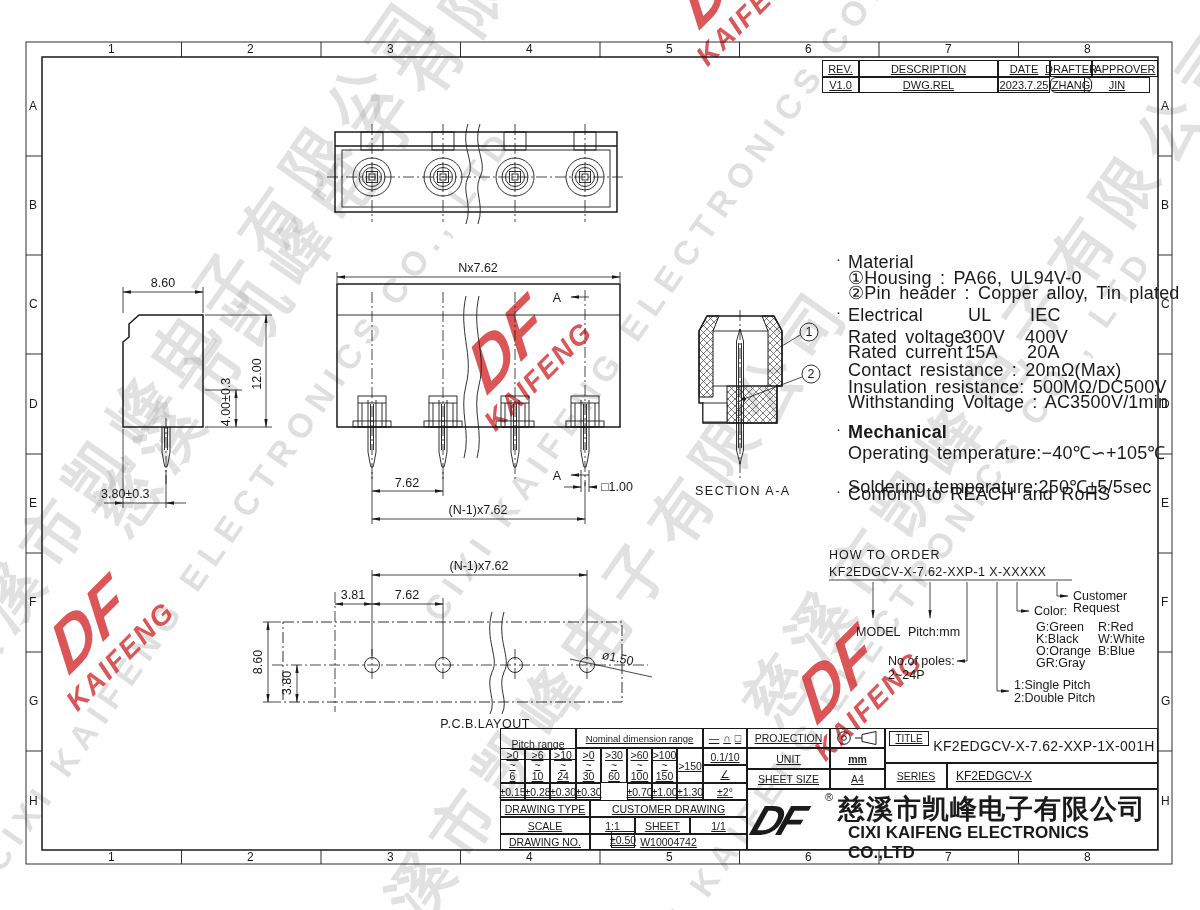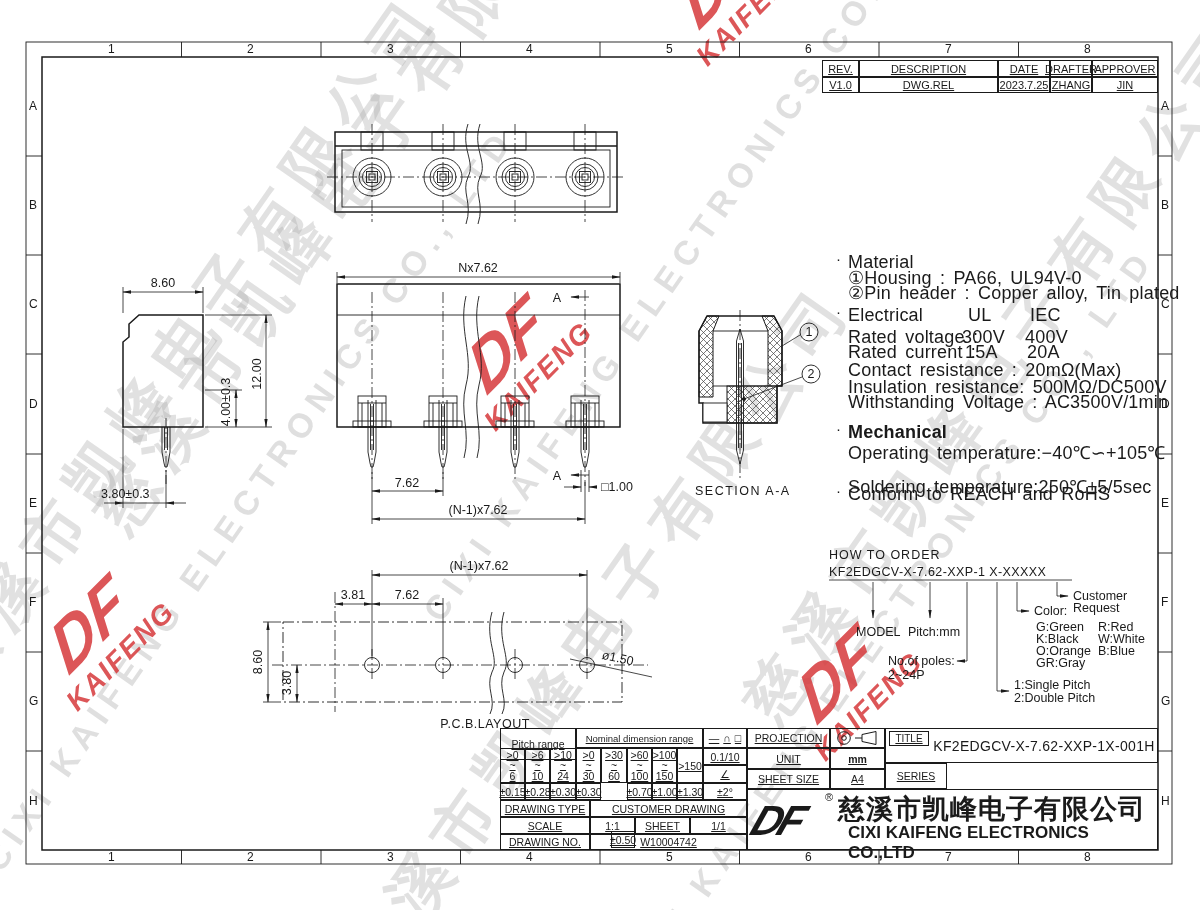--- a/index.html
+++ b/index.html
@@ -392,22 +392,22 @@
 
   <div class="blk rev-table" style="left:822px;top:60px;width:336px;height:33px;">
     <div class="c" style="left:0;top:0;width:37px;height:17px;">REV.</div>
     <div class="c" style="left:37px;top:0;width:139px;height:17px;">DESCRIPTION</div>
     <div class="c" style="left:176px;top:0;width:52px;height:17px;">DATE</div>
     <div class="c" style="left:228px;top:0;width:42px;height:17px;">DRAFTER</div>
     <div class="c" style="left:270px;top:0;width:66px;height:17px;">APPROVER</div>
     <div class="c" style="left:0;top:17px;width:37px;height:16px;">V1.0</div>
     <div class="c" style="left:37px;top:17px;width:139px;height:16px;">DWG.REL</div>
     <div class="c" style="left:176px;top:17px;width:52px;height:16px;">2023.7.25</div>
-    <div class="c" style="left:228px;top:17px;width:42px;height:16px;">ZHANG</div>
-    <div class="c" style="left:270px;top:17px;width:66px;height:16px;">JIN</div>
+    <div class="c" style="left:228px;top:17px;width:42px;height:16px;border-radius:6px;">ZHANG</div>
+    <div class="c" style="left:262px;top:17px;width:66px;height:16px;">JIN</div>
   </div>
 
   <span class="note-line bullet" style="left:836px;top:250px;">·</span>
   <span class="note-line" style="left:848px;top:252px;">Material</span>
   <span class="note-line" style="left:848px;top:267px;">①Housing : PA66, UL94V-0</span>
   <span class="note-line" style="left:848px;top:282px;">②Pin header : Copper alloy, Tin plated</span>
   <span class="note-line bullet" style="left:836px;top:303px;">·</span>
   <span class="note-line" style="left:848px;top:305px;">Electrical</span>
   <span class="note-line" style="left:968px;top:305px;">UL</span>
   <span class="note-line" style="left:1030px;top:305px;">IEC</span>
@@ -503,20 +503,21 @@
     </div>
     <div class="c" style="left:247px;top:20px;width:83px;height:21px;">UNIT</div>
     <div class="c" style="left:330px;top:20px;width:55px;height:21px;font-weight:bold;">mm</div>
     <div class="c" style="left:247px;top:41px;width:83px;height:20px;">SHEET SIZE</div>
     <div class="c" style="left:330px;top:41px;width:55px;height:20px;">A4</div>
 
     <div class="c" style="left:385px;top:0;width:273px;height:35px;"></div>
     <div class="c" style="left:389px;top:3px;width:40px;height:15px;font-size:10px;">TITLE</div>
     <div class="abs" style="left:430px;top:0;width:228px;height:35px;display:flex;align-items:center;justify-content:center;font-size:14px;letter-spacing:0.3px;">KF2EDGCV-X-7.62-XXP-1X-001H</div>
     <div class="c" style="left:385px;top:35px;width:62px;height:26px;">SERIES</div>
+    <div class="c left-pad" style="left:447px;top:35px;width:211px;height:26px;font-size:12px;">KF2EDGCV-X</div>
 
     <div class="c" style="left:247px;top:61px;width:411px;height:61px;"></div>
     <div class="company" style="left:253px;top:72px;">
       <div class="df-logo">DF</div>
     </div>
     <div class="company" style="left:325px;top:63px;font-size:11px;">®</div>
     <div class="company" style="left:338px;top:63px;font-size:27px;font-weight:bold;letter-spacing:1px;">慈溪市凯峰电子有限公司</div>
     <div class="company" style="left:348px;top:95px;font-size:17px;font-weight:bold;">CIXI KAIFENG ELECTRONICS CO.,LTD</div>
   </div>
 

